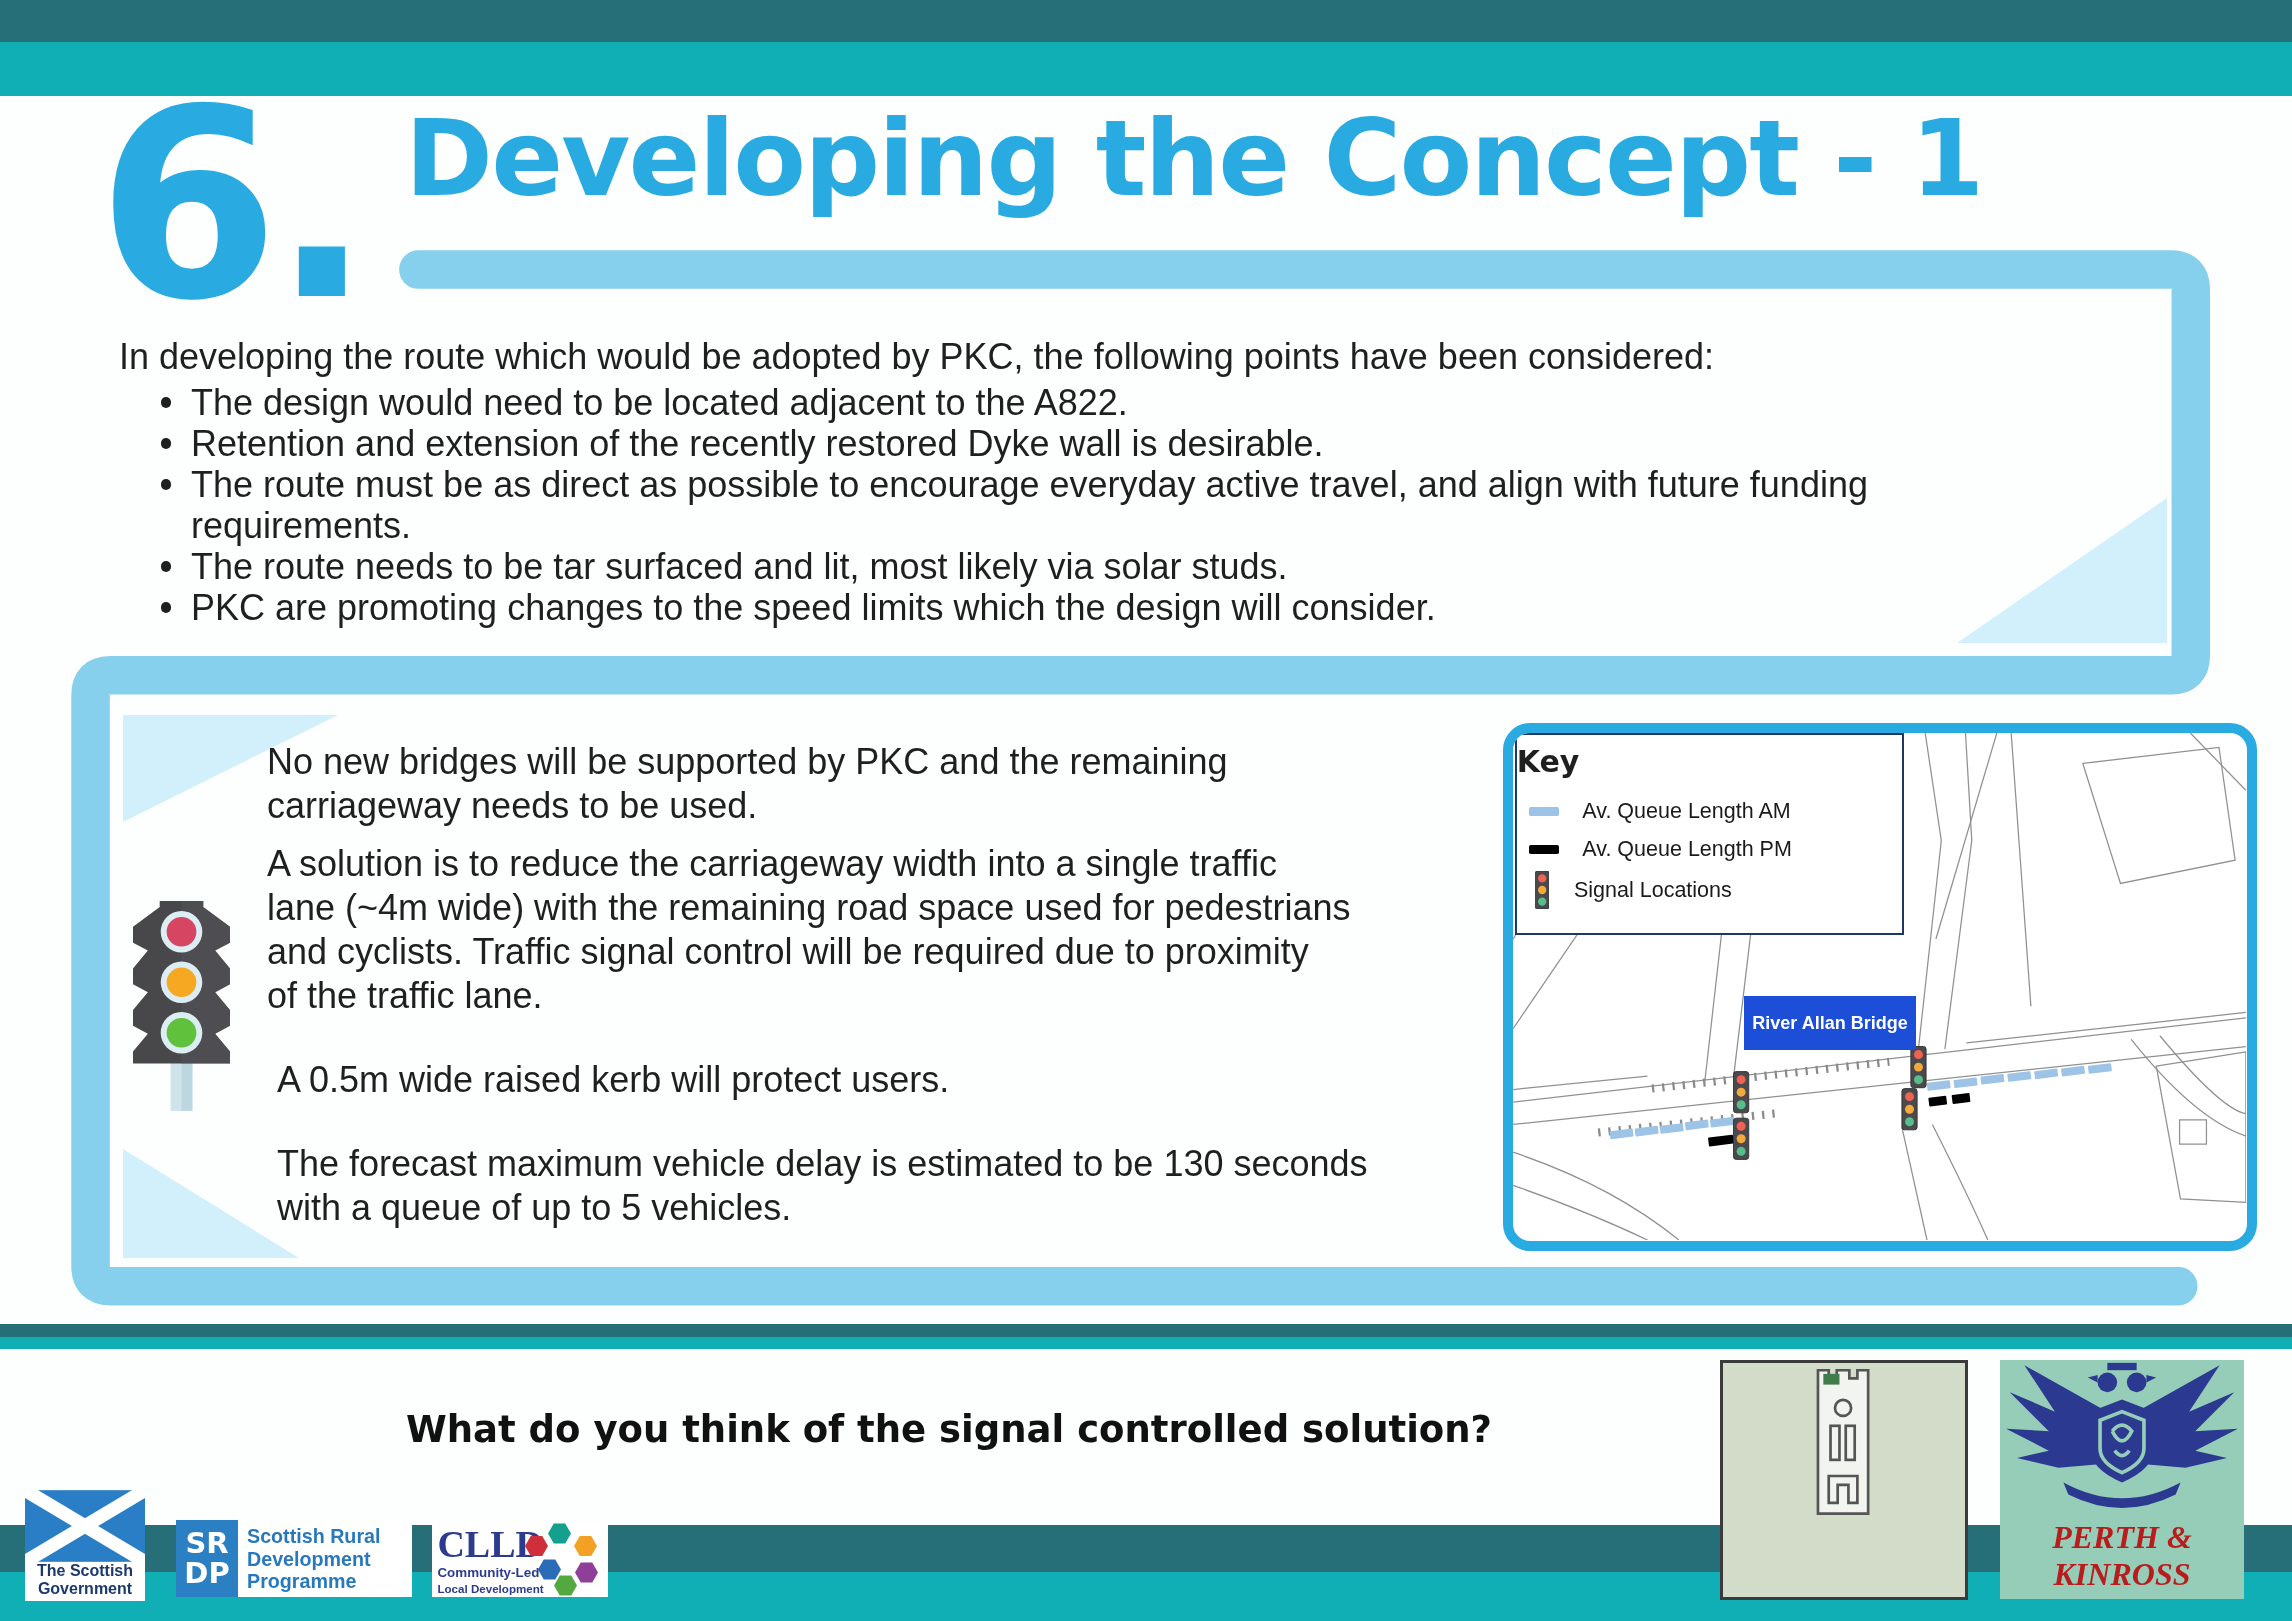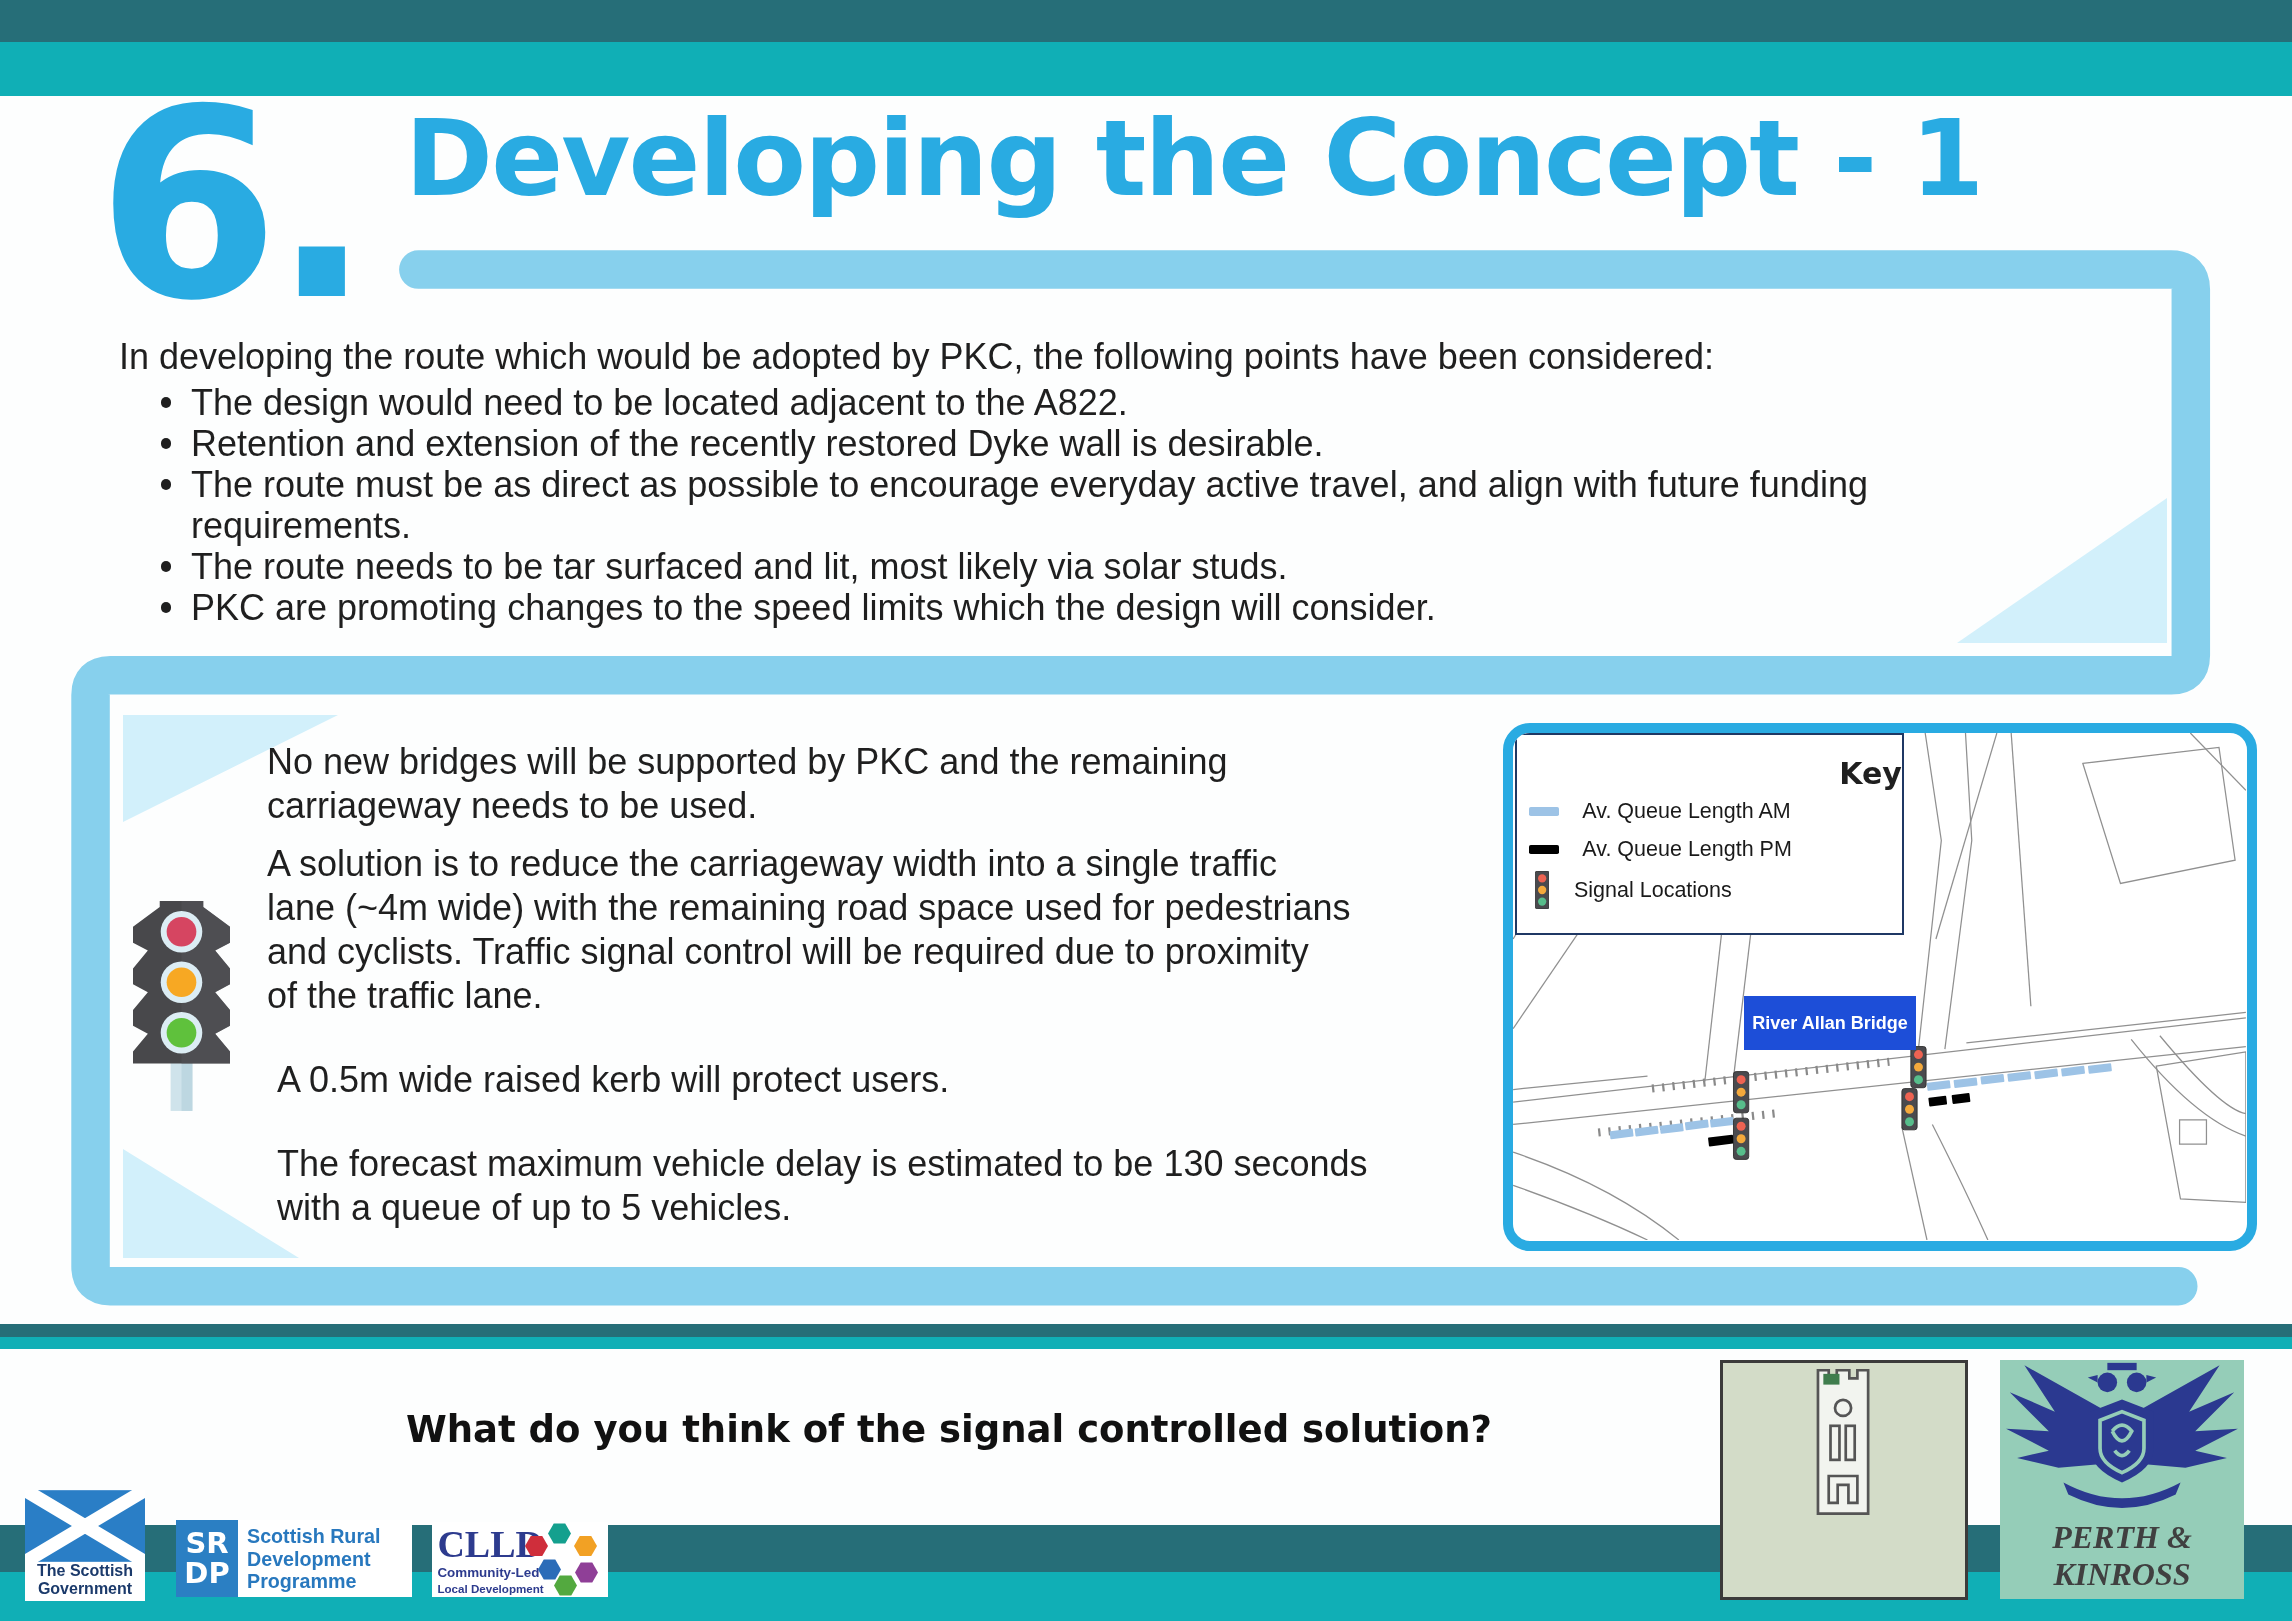--- a/index.html
+++ b/index.html
@@ -49,21 +49,21 @@
   
   #map-panel{
     left:1503px;top:723px;width:754px;height:528px;background:#ffffff;
     border:10.7px solid #29abe2;border-radius:27px;box-sizing:border-box;overflow:hidden;
   }
   #map-roads{position:absolute;left:0;top:0;}
   #key-box{
     position:absolute;left:1.8px;top:0px;width:389px;height:202px;background:#ffffff;
     border:2.7px solid #1f3864;box-sizing:border-box;
   }
-  #key-title{text-align:right;font-weight:bold;font-size:30px;margin-top:21px;font-family:"DejaVu Sans",sans-serif;}
+  #key-title{text-align:left;font-weight:bold;font-size:30px;margin-top:9px;font-family:"DejaVu Sans",sans-serif;}
   .key-row{position:absolute;left:12.5px;display:flex;align-items:center;}
   #key-row-am{top:64px;}
   #key-row-pm{top:102px;}
   #key-row-sig{top:136px;}
   .key-swatch{width:30px;height:9px;border-radius:1.8px;margin-right:23px;}
   .key-swatch.am{background:#9dc3e6;}
   .key-swatch.pm{background:#000000;}
   .key-label{font-size:21.5px;color:#1a1a1a;}
   #key-sig-icon{margin-right:25px;margin-left:5.4px;}
   #bridge-label{
@@ -90,21 +90,21 @@
   #clld-line1{position:absolute;left:5.4px;top:43px;font-size:13.4px;font-weight:bold;color:#2d3b8e;}
   #clld-line2{position:absolute;left:5.4px;top:60px;font-size:11.6px;font-weight:bold;color:#2d3b8e;}
   .hex{position:absolute;clip-path:polygon(25% 6.7%,75% 6.7%,100% 50%,75% 93.3%,25% 93.3%,0% 50%);}
   #logo-adt{left:1720px;top:1360px;width:248px;height:240px;background:#d3dcc8;
     border:3.6px solid #3b3b3b;box-sizing:border-box;}
   #adt-label{position:absolute;left:0;bottom:5.4px;width:100%;text-align:center;
     font-family:"Liberation Serif",serif;font-style:italic;font-size:61px;color:#57a94c;}
   #logo-pk{left:2000px;top:1360px;width:244px;height:239px;background:#95cdb8;}
   #pk-text{position:absolute;left:0;top:159px;width:100%;text-align:center;
     font-family:"Liberation Serif",serif;font-style:italic;font-weight:bold;
-    font-size:32px;line-height:37px;color:#404040;}
+    font-size:32px;line-height:37px;color:#b91c1c;}
 </style>
 </head>
 <body>
 
 <div id="band-top-dark" class="band dark"></div>
 <div id="band-top-teal" class="band teal"></div>
 <div id="band-mid-dark" class="band dark"></div>
 <div id="band-mid-teal" class="band teal"></div>
 <div id="band-bot-dark" class="band dark"></div>
 <div id="band-bot-teal" class="band teal"></div>

